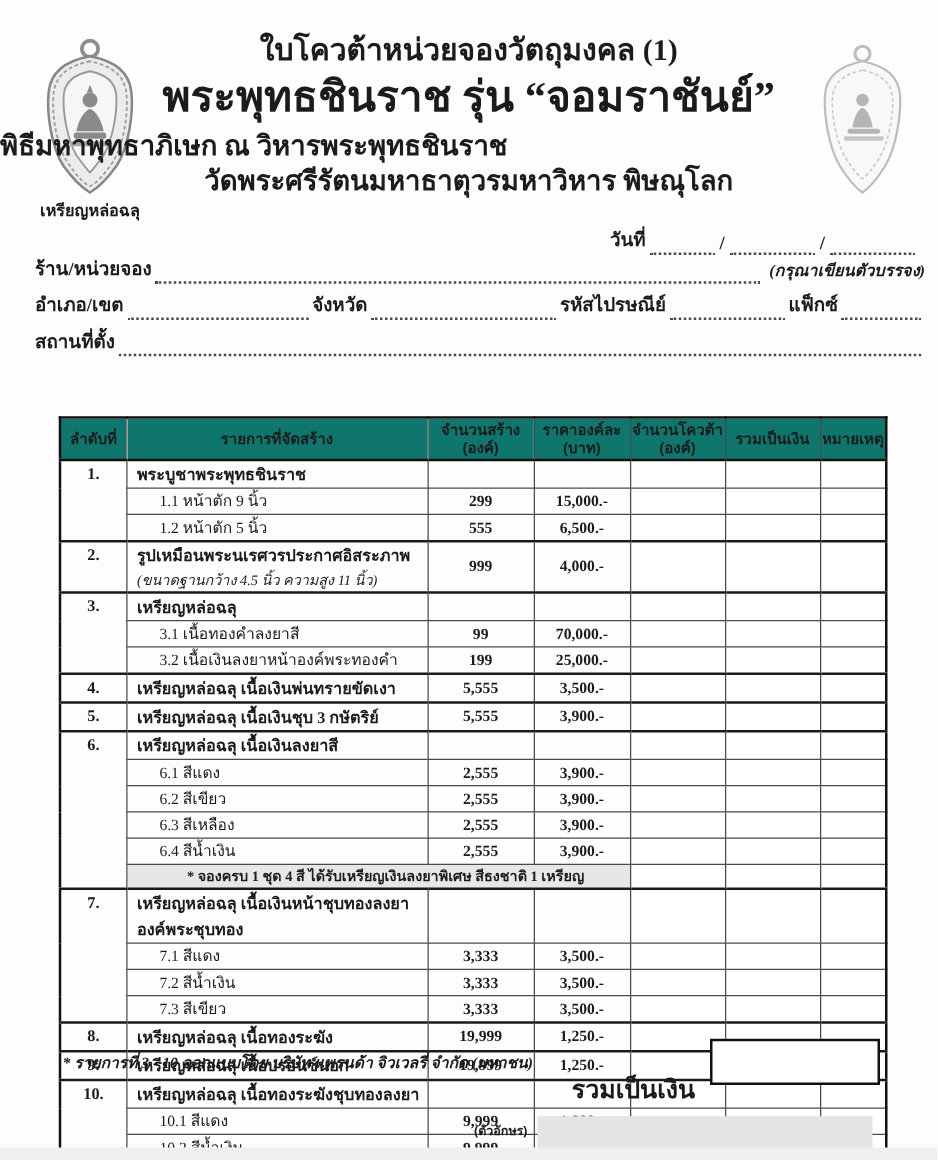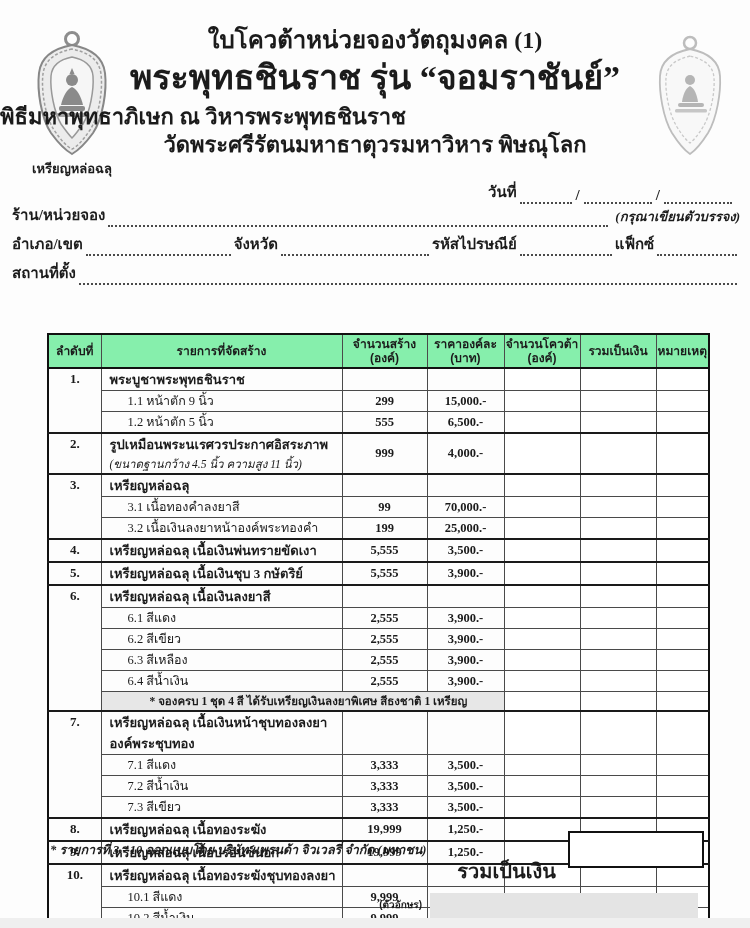--- a/index.html
+++ b/index.html
@@ -13,33 +13,33 @@
   .title-small { position:absolute; top:20px; left:0; right:0; text-align:center; font-size:24px; font-weight:bold; }
   .title-main  { position:absolute; top:50px; left:0; right:0; text-align:center; font-size:34px; font-weight:bold; }
   .subtitle1   { position:absolute; top:99px;  left:0; right:0; font-size:22px; font-weight:bold; }
   .subtitle2   { position:absolute; top:127px; left:0; right:0; text-align:center; font-size:22px; font-weight:bold; }
   .medal-left  { position:absolute; top:30px; left:28px; width:88px; height:126px; }
   .medal-right { position:absolute; top:34px; right:20px; width:80px; height:122px; }
   .medal-caption { position:absolute; top:158px; left:22px; width:100px; text-align:center; font-size:13px; font-weight:bold; }
   
   .date-row { position:absolute; top:180px; left:488px; right:10px; display:flex; align-items:flex-end; font-size:15px; font-weight:bold; }
   .addr-block { position:absolute; top:205px; left:12px; right:10px; }
-  .addr-row { display:flex; align-items:flex-end; height:22px; margin-bottom:7px; font-size:15px; font-weight:bold; white-space:nowrap; }
+  .addr-row { display:flex; align-items:flex-end; height:22px; margin-bottom:7px; font-size:15px; font-weight:bold; white-space:nowrap;margin-left:16px; }
   .dots { border-bottom:2px dotted #4a4a4a; height:14px; margin:0 3px; flex:0 0 auto; }
   .dots.grow { flex:1 1 auto; }
   .addr-suffix { font-style:italic; font-weight:bold; font-size:13px; margin-left:4px; }
   .slash { margin:0 1px; }
   
   table.order { position:absolute; top:333px; left:47px; width:661px;
     border-collapse:collapse; table-layout:fixed; border:2px solid #111; }
   table.order th, table.order td { border:1px solid #4a4a4a; overflow:hidden; }
   table.order th {
     font-family:"Liberation Sans","DejaVu Sans",sans-serif;
     font-size:12px; font-weight:bold; height:34px; line-height:14px;
-    border-bottom:2px solid #111; background:#86efac; text-align:center;
+    border-bottom:2px solid #111; background:#0f766e; text-align:center;
   }
   tr.grp td { border-top:2px solid #1a1a1a; }
   td.no { text-align:center; font-weight:bold; vertical-align:top; font-size:13px; padding-top:2px; }
   td.item { padding-left:8px; font-weight:bold; font-size:13px; white-space:nowrap; }
   td.item .sub2 { display:block; font-weight:bold; }
   td.item .sub2.italic { font-weight:normal; font-style:italic; font-size:11.5px; }
   td.item.subrow { padding-left:26px; font-weight:normal; font-size:12.5px; }
   td.num { text-align:center; font-weight:bold; font-size:12.5px; white-space:nowrap; }
   td.blank { background:#fff; }
   tr.r1 { height:20px; } tr.r2 { height:40px; } tr.rs { height:18px; }

